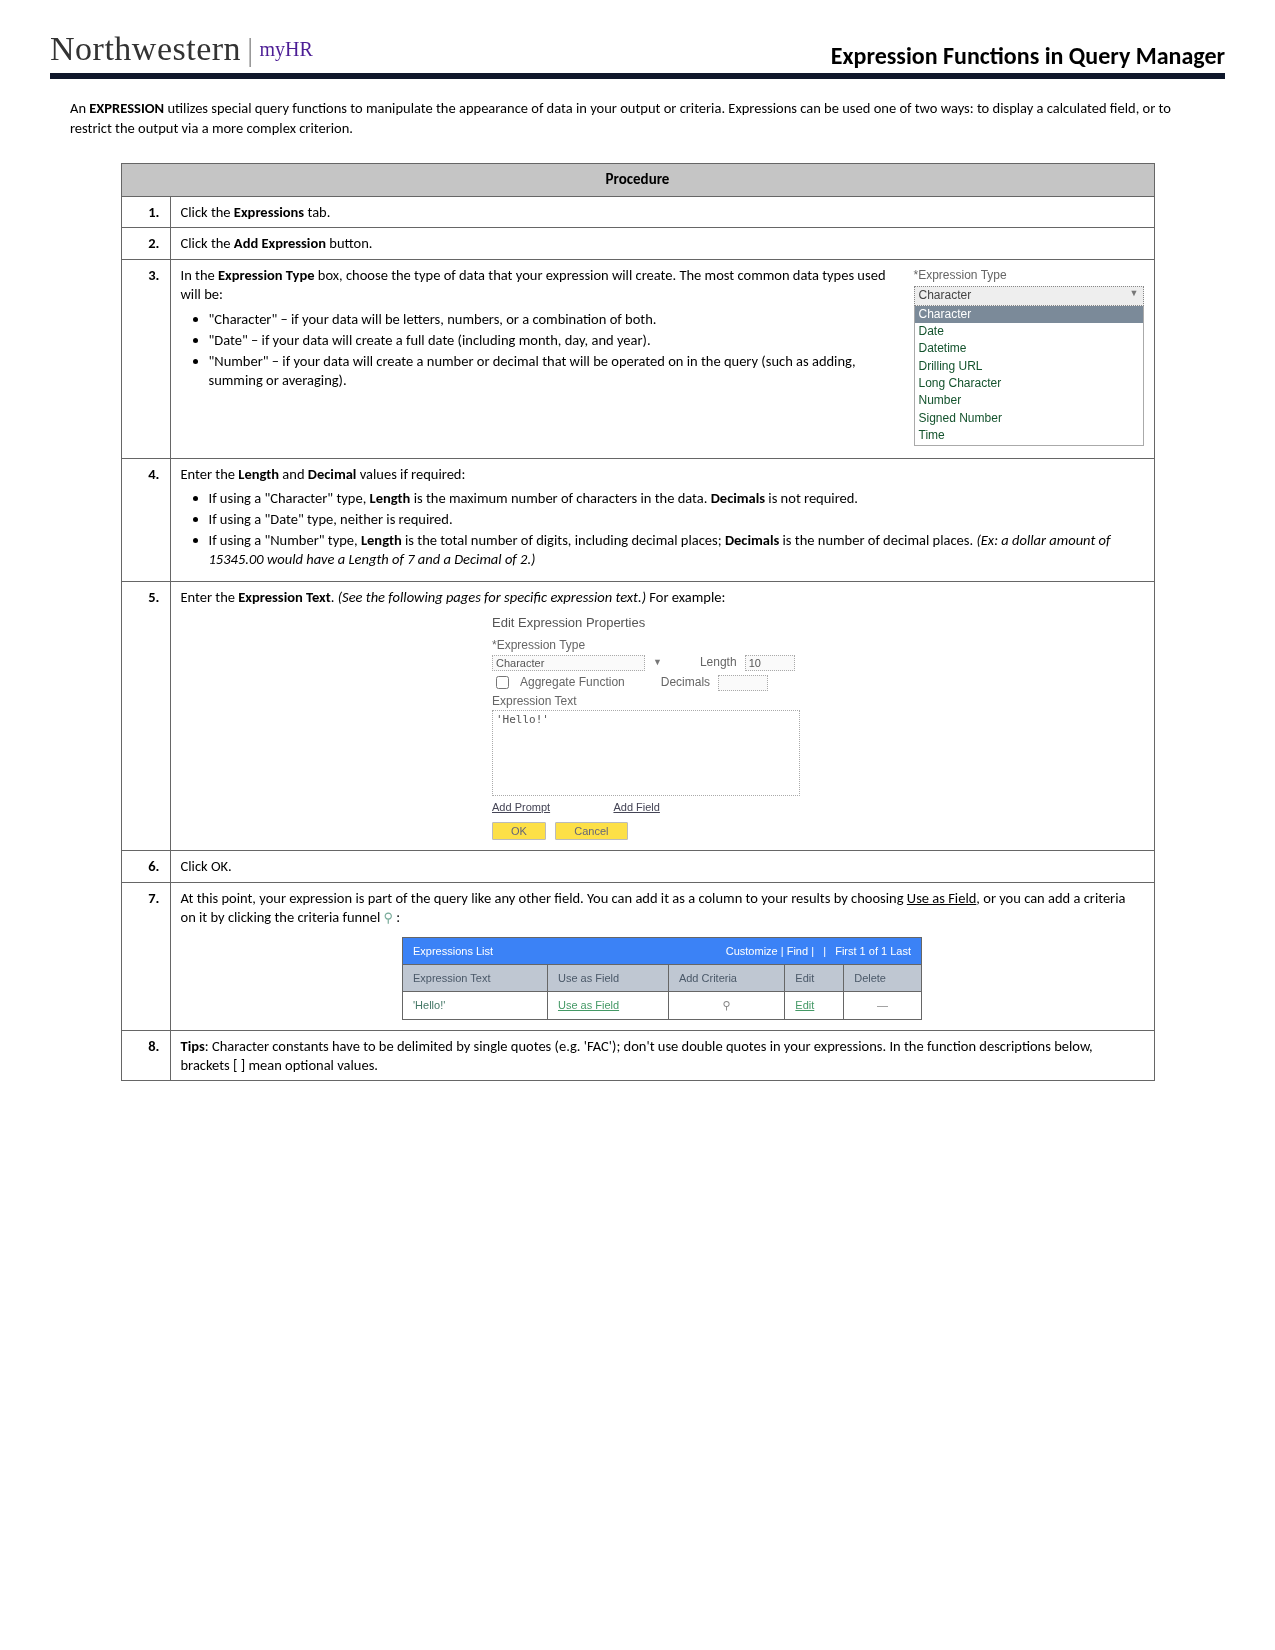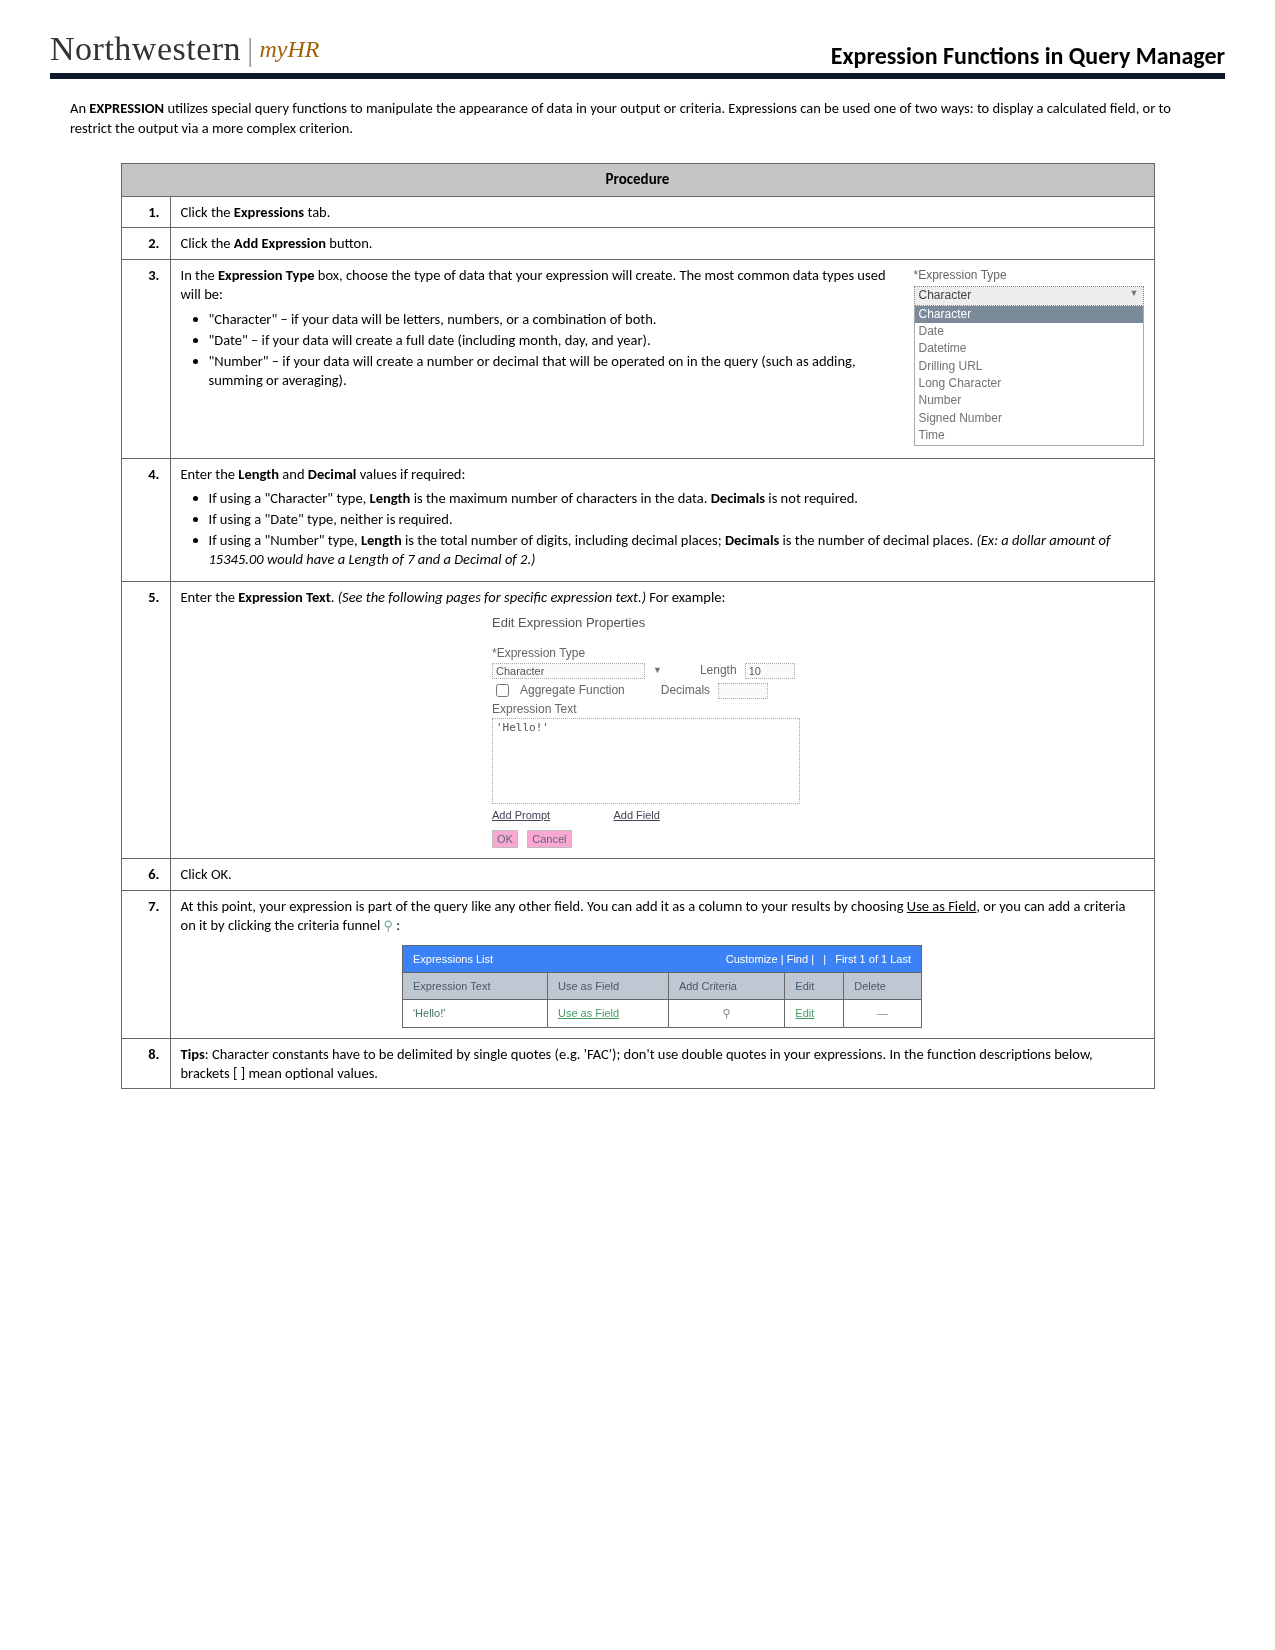--- a/index.html
+++ b/index.html
@@ -23,21 +23,21 @@
   .logo {
     font-family: Georgia, "Times New Roman", serif;
     font-size: 34px;
     color: #333;
     display: flex;
     align-items: center;
     gap: 6px;
   }
   .logo-main { font-weight: normal; letter-spacing: .5px; }
   .logo-sep { color: #999; font-size: 32px; font-weight: 200; }
-  .logo-sub { font-size: 24px; color: #a16207; font-style: italic; }
+  .logo-sub { font-size: 20px; color: #4c1d95; }
   .page-title {
     font-size: 24px;
     font-weight: bold;
     line-height: 1;
   }
   .intro { margin: 10px 20px 25px; line-height: 1.35; }
   table.procedure {
     border-collapse: collapse;
     width: 88%;
     margin: 0 auto;
@@ -76,32 +76,32 @@
     display: flex;
     justify-content: space-between;
   }
   .img3-sel .tri { font-size: 9px; color: #777; }
   .img3-list {
     border: 1px solid #aaa;
     border-top: none;
     font-size: 12px;
     line-height: 1.45;
   }
-  .img3-list div { padding: 0 4px; color: #737373; }
+  .img3-list div { padding: 0 4px; color: #14532d; }
   .img3-list .hl { background: #7b8a99; color: #fff; }
 
   
   .img5 {
     width: 340px;
     margin: 8px auto 4px;
     font-family: Tahoma, Arial, sans-serif;
     font-size: 12px;
     color: #666;
   }
-  .img5-title { color: #555; margin-bottom: 14px; font-size: 13px; }
+  .img5-title { color: #555; margin-bottom: 6px; font-size: 13px; }
   .img5-row { display: flex; align-items: center; gap: 8px; margin: 2px 0; }
   .img5 input[type=text] {
     font-size: 11px;
     border: 1px dotted #aaa;
     padding: 1px 3px;
     color: #555;
     background: #fafafa;
   }
   .img5 .type-inp { width: 145px; }
   .img5 .len-inp { width: 42px; }
@@ -113,23 +113,23 @@
     color: #555;
     border: 1px dotted #aaa;
     resize: none;
     padding: 2px 3px;
   }
   .img5 .links a { color: #445; font-size: 11px; text-decoration: underline; margin-right: 60px; }
   .img5 .btns { margin-top: 6px; }
   .img5 .btn {
     display: inline-block;
     border: 1px solid #bbb;
-    background: #f9a8d4;
+    background: #fde047;
     color: #667;
-    padding: 1px 4px;
+    padding: 1px 18px;
     font-size: 11px;
     margin-right: 6px;
     border-radius: 1px;
   }
 
   
   .img7 {
     margin: 10px auto 4px;
     width: 520px;
     font-family: Tahoma, Arial, sans-serif;

